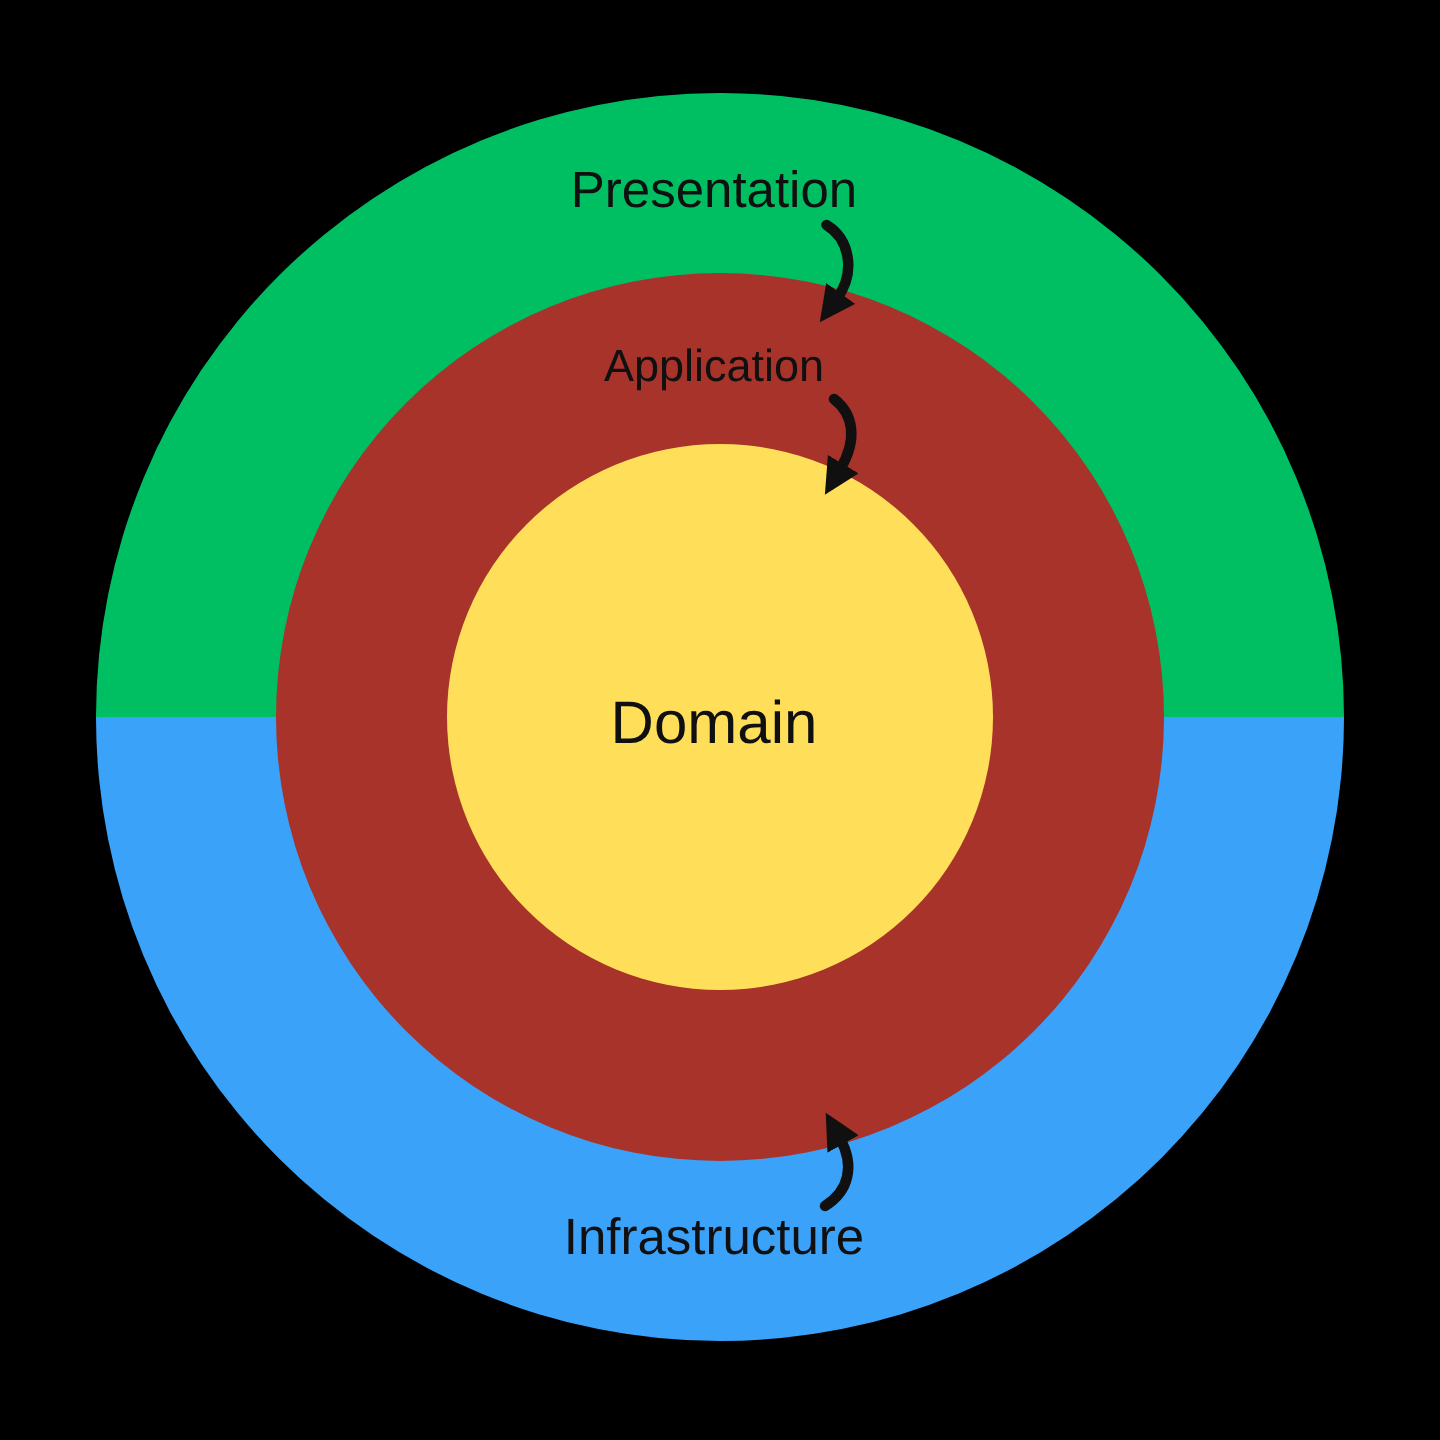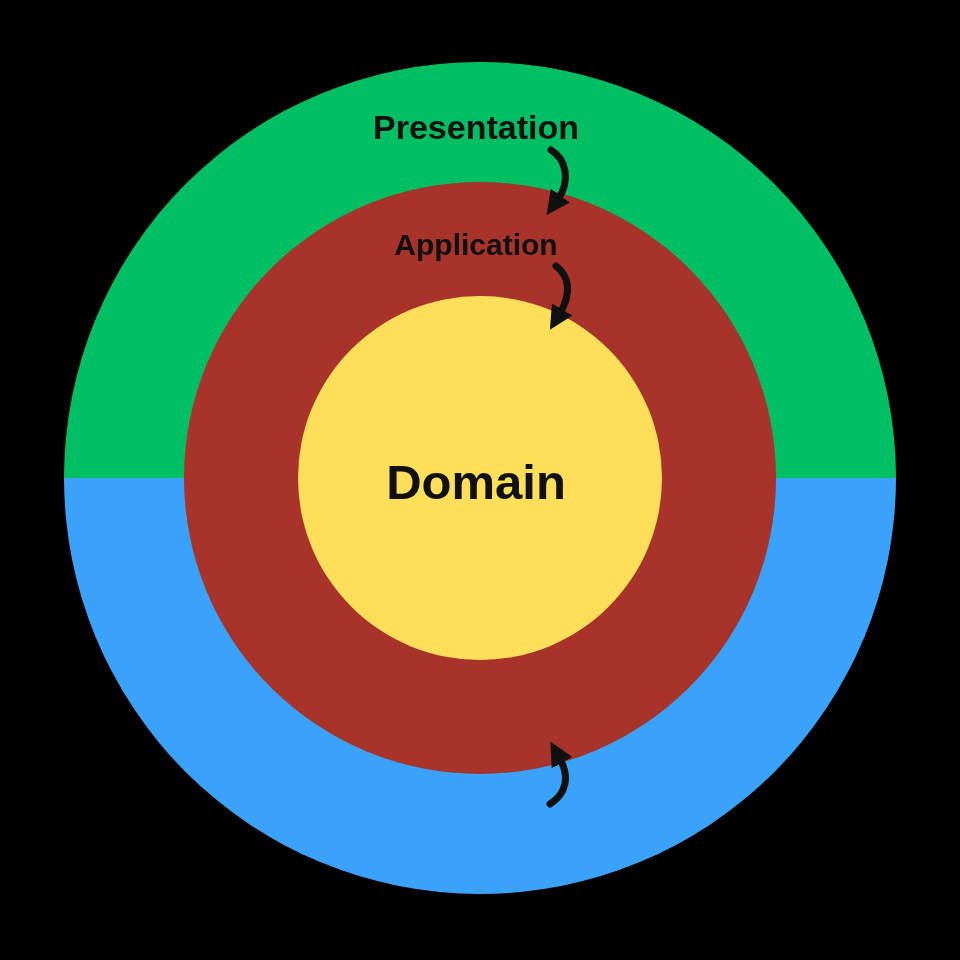--- a/index.html
+++ b/index.html
@@ -40,28 +40,28 @@
     top: 296px;
     width: 364px;
     height: 364px;
     background: var(--yellow, #FFDE59);
   }
   .label {
     position: absolute;
     left: 0;
     width: 952px;
     text-align: center;
-    font-weight: 700;
+    font-weight: 400;
     color: var(--text, #111);
     letter-spacing: 0px;
     user-select: none;
   }
   .label-presentation   { top: 110px; font-size: 34px; line-height: 34px; }
   .label-application    { top: 228px; font-size: 30px; line-height: 34px; }
-  .label-domain         { top: 462px; font-size: 49px; line-height: 40px; }
+  .label-domain         { top: 462px; font-size: 40px; line-height: 40px; }
   .label-infrastructure { top: 808px; font-size: 34px; line-height: 34px; }
   .arrows {
     position: absolute;
     left: 0;
     top: 0;
     width: 960px;
     height: 960px;
     pointer-events: none;
   }
   .arrow-path {
@@ -79,20 +79,21 @@
   <div class="circle outer-ring"></div>
   <div class="circle middle-ring"></div>
   <div class="circle inner-circle"></div>
 
   <div class="label label-presentation">Presentation</div>
 
   <div class="label label-application">Application</div>
 
   <div class="label label-domain">Domain</div>
 
+  <div class="label label-infrastructure">Infrastructure</div>
 
   <svg class="arrows" viewBox="0 0 960 960" xmlns="http://www.w3.org/2000/svg">
     <defs>
       <marker id="head" orient="auto" markerWidth="4" markerHeight="4" refX="0.6" refY="1.7">
         <path d="M0,0 L3.4,1.7 L0,3.4 Z" fill="#101010"></path>
       </marker>
     </defs>
     <path class="arrow-path" marker-end="url(#head)" d="M551,150 C566,159 571,181 558,199"></path>
     <path class="arrow-path" marker-end="url(#head)" d="M556,266 C569,276 572,293 560,313"></path>
     <path class="arrow-path" marker-end="url(#head)" d="M550,804 C566,794 570,777 560,759"></path>

